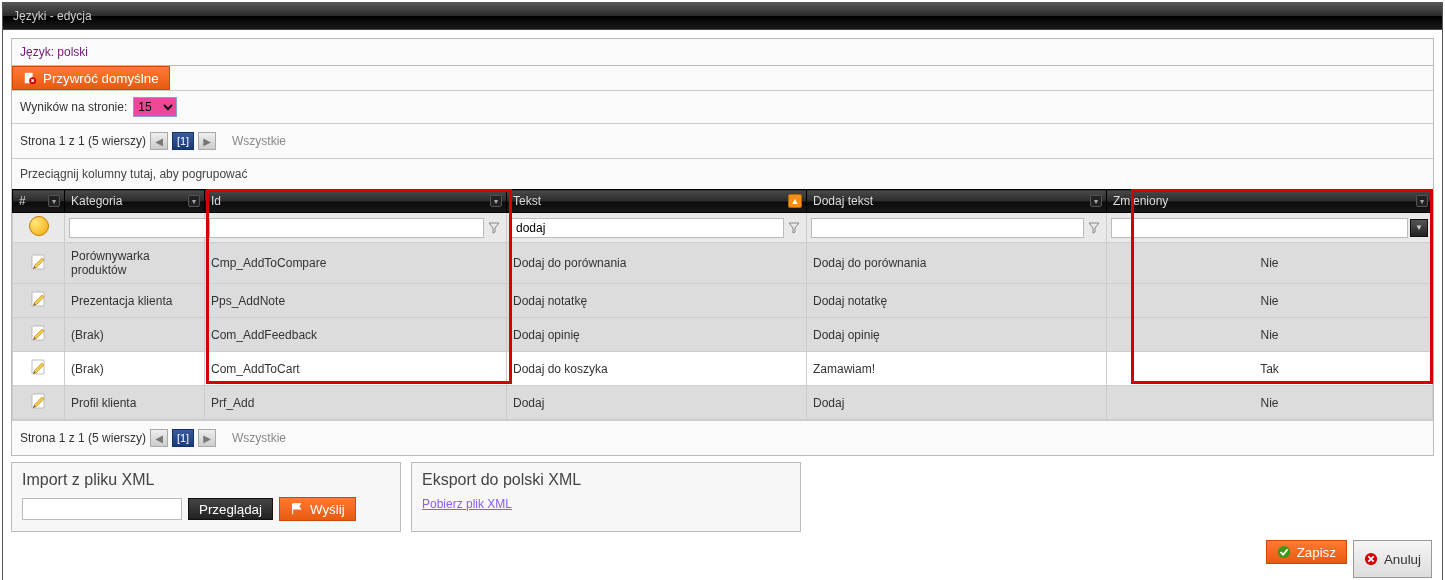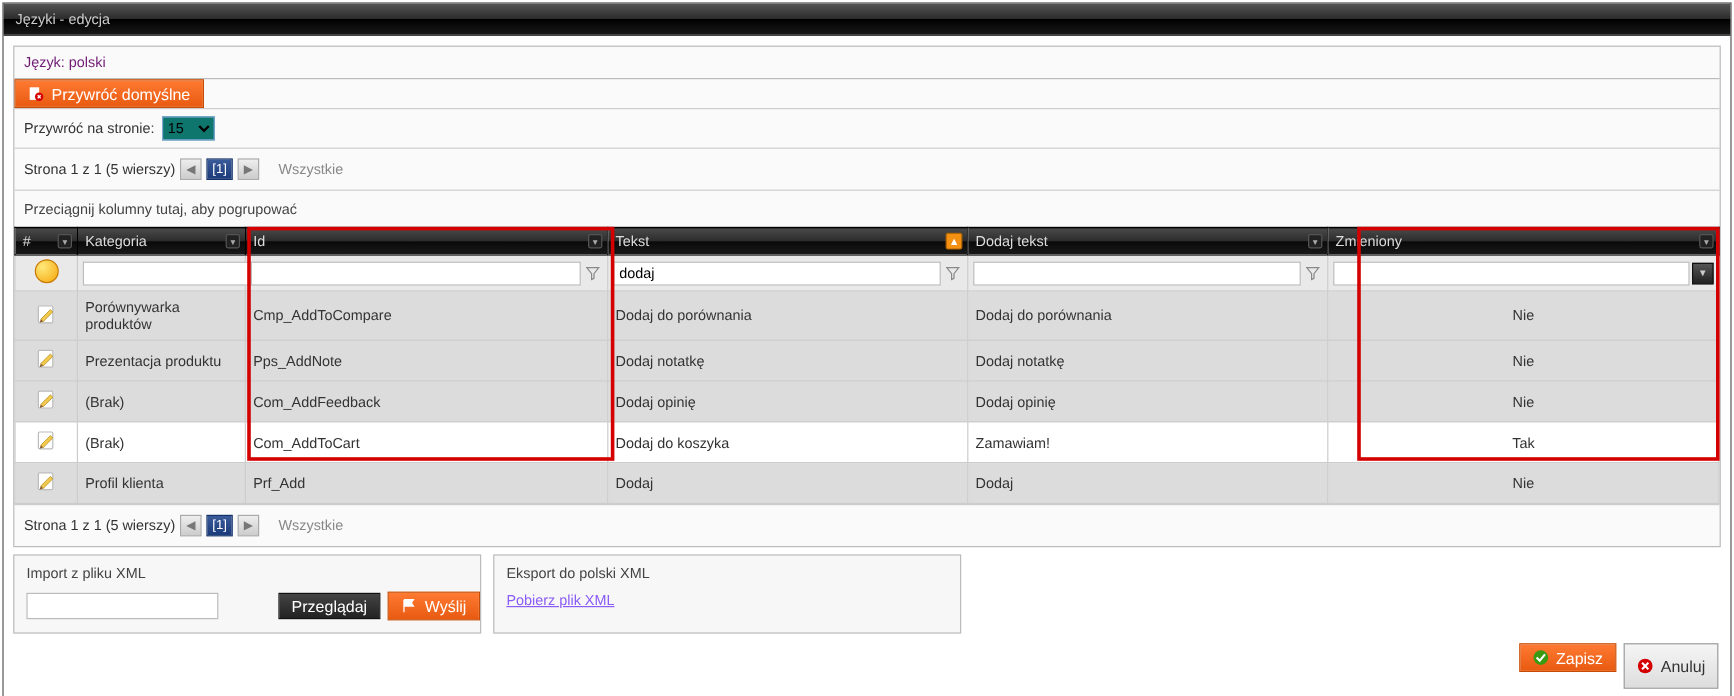--- a/index.html
+++ b/index.html
@@ -21,24 +21,24 @@
   }
   .btn-gray {
     background: linear-gradient(to bottom, #f5f5f5, #ddd);
     color: #333; border: 1px solid #999;
     padding: 18px 10px; display: inline-flex; align-items: center; gap: 6px;
     cursor: pointer; height: 24px;
   }
   .btn-dark {
     background: linear-gradient(to bottom, #444, #222);
     color: #fff; border: 1px solid #111;
-    padding: 0 10px; cursor: pointer; height: 22px; margin-left: 44px;
+    padding: 0 10px; cursor: pointer; height: 22px;
   }
   .toolbar-row { padding: 6px 8px; display: flex; align-items: center; gap: 6px; border-bottom: 1px solid #ccc; }
-  .select-small { border: 1px solid #7aa7d6; background: #0f766e; height: 20px; width: 44px; font-size: 12px; }
+  .select-small { border: 1px solid #7aa7d6; background: #ec4899; height: 20px; width: 44px; font-size: 12px; }
   .pager-row { padding: 8px; border-bottom: 1px solid #ccc; text-align: center; }
   .pager { display: flex; align-items: center; gap: 4px; }
   .pager-btn {
     width: 18px; height: 18px; background: linear-gradient(to bottom,#eee,#ccc);
     border: 1px solid #aaa; display: inline-flex; align-items: center; justify-content: center;
     cursor: pointer; color: #777; font-size: 10px;
   }
   .pager-current {
     background: linear-gradient(to bottom,#3a5a9a,#1a3a7a); color:#fff;
     width:22px; height:18px; display:inline-flex; align-items:center; justify-content:center;
@@ -87,21 +87,21 @@
     width:18px; height:18px; display:inline-block;
   }
   .edit-icon svg { width:18px; height:18px; }
   .center { text-align:center; }
   .footer-row { display:flex; gap:10px; padding: 0; margin-top:4px; }
   .fieldset {
     border:1px solid #bbb; background:#f7f7f7; padding: 8px 10px 10px 10px;
     position:relative;
   }
   .fieldset .legend {
-    font-size:12px; color:#444; margin-bottom:8px;
+    font-size:16px; color:#444; margin-bottom:8px;
   }
   .file-input { border:1px solid #bbb; height:22px; width:160px; background:#fff; }
   .link { color:#8b5cf6; text-decoration:underline; cursor:pointer; }
   .action-bar { display:flex; justify-content:flex-end; gap:6px; padding:8px 2px 2px 2px; }
   .icon-svg { width:14px; height:14px; display:inline-block; }
   .th-icon-orange {
     position:absolute; right:4px; top:50%; transform:translateY(-50%);
     width:14px; height:14px; background:#f39012; border:1px solid #b36500; border-radius:2px;
     display:flex; align-items:center; justify-content:center; font-size:9px; color:#fff;
   }
@@ -129,21 +129,21 @@
                 <rect x="2" y="2" width="9" height="12" fill="#fff" stroke="#c94a00" stroke-width="0"></rect>
                 <circle cx="11" cy="11" r="4" fill="#d40000"></circle>
                 <path d="M9 11 L13 11 M11 9 L11 13" stroke="#fff" stroke-width="1.3" transform="rotate(45 11 11)"></path>
               </svg>
           </span>
           <span>Przywróć domyślne</span>
         </button>
       </div>
 
       <div class="toolbar-row">
-        <span>Przywróć na stronie:</span>
+        <span>Wyników na stronie:</span>
         <select class="select-small">
           <option>15</option>
         </select>
       </div>
 
       <div class="pager-row">
         <div class="pager">
           <span>Strona 1 z 1 (5 wierszy)</span>
           <span class="pager-btn">◀</span>
           <span class="pager-current">[1]</span>
@@ -254,21 +254,21 @@
                 <td>Dodaj do porównania</td>
                 <td>Dodaj do porównania</td>
                 <td class="center">Nie</td>
               </tr>
               <tr class="data-row odd">
                 <td class="center"><span class="edit-icon"><svg viewBox="0 0 18 18">
                       <rect x="2" y="2" width="12" height="14" rx="1" fill="#fff" stroke="#bbb"></rect>
                       <path d="M6 15 L14 7 L12 5 L4 13 Z" fill="#f2c94c" stroke="#b08a1a" stroke-width="0.6"></path>
                       <path d="M4 13 L3 16 L6 15 Z" fill="#8a5a2a"></path>
                     </svg></span></td>
-                <td>Prezentacja produktu</td>
+                <td>Prezentacja klienta</td>
                 <td>Pps_AddNote</td>
                 <td>Dodaj notatkę</td>
                 <td>Dodaj notatkę</td>
                 <td class="center">Nie</td>
               </tr>
               <tr class="data-row odd">
                 <td class="center"><span class="edit-icon"><svg viewBox="0 0 18 18">
                       <rect x="2" y="2" width="12" height="14" rx="1" fill="#fff" stroke="#bbb"></rect>
                       <path d="M6 15 L14 7 L12 5 L4 13 Z" fill="#f2c94c" stroke="#b08a1a" stroke-width="0.6"></path>
                       <path d="M4 13 L3 16 L6 15 Z" fill="#8a5a2a"></path>

